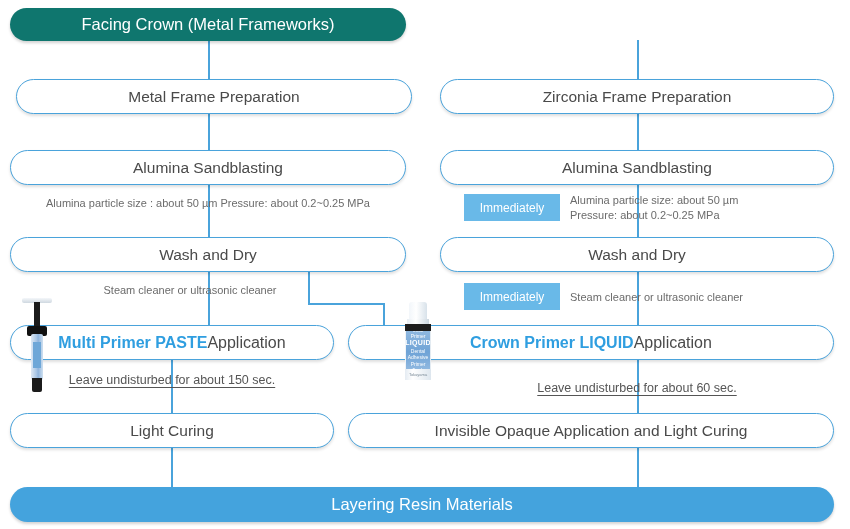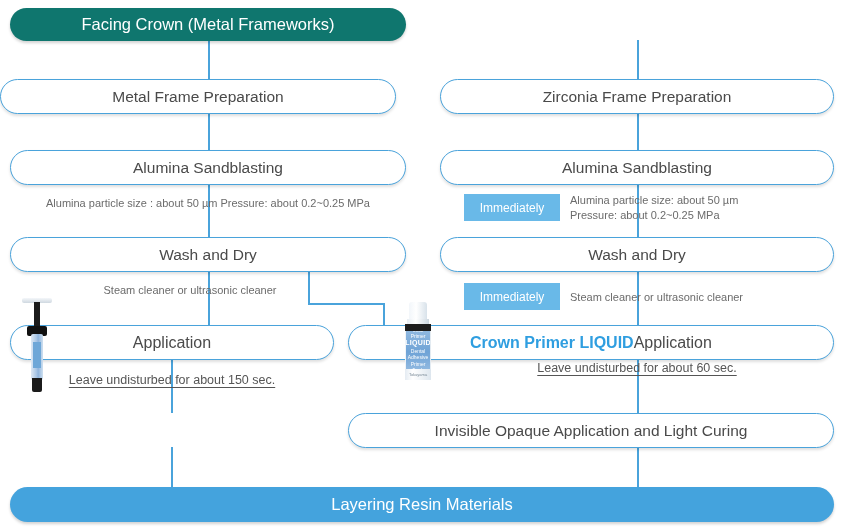--- a/index.html
+++ b/index.html
@@ -127,45 +127,47 @@
 
   <div class="conn v" style="left:637px;top:40px;height:39px;"></div>
   <div class="conn v" style="left:637px;top:113px;height:37px;"></div>
   <div class="conn v" style="left:637px;top:184px;height:53px;"></div>
   <div class="conn v" style="left:637px;top:272px;height:53px;"></div>
   <div class="conn v" style="left:637px;top:360px;height:53px;"></div>
   <div class="conn v" style="left:637px;top:447px;height:40px;"></div>
 
   <div class="pill head" style="left:10px;top:8px;width:396px;height:33px;">Facing Crown (Metal Frameworks)</div>
 
-  <div class="pill step" style="left:0;top:79px;width:396px;height:35px;">Metal Frame Preparation</div>
+  <div class="pill step" style="left:16px;top:79px;width:396px;height:35px;">Metal Frame Preparation</div>
 
   <div class="pill step" style="left:10px;top:150px;width:396px;height:35px;">Alumina Sandblasting</div>
 
   <div class="note center" style="left:10px;top:196px;width:396px;">Alumina particle size : about 50 µm Pressure: about 0.2~0.25 MPa</div>
 
   <div class="pill step" style="left:10px;top:237px;width:396px;height:35px;">Wash and Dry</div>
 
   <div class="note center" style="left:10px;top:283px;width:360px;">Steam cleaner or ultrasonic cleaner</div>
 
   <div class="pill step" style="left:10px;top:325px;width:324px;height:35px;font-size:16px;">
+    <span class="primer-brand">Multi Primer PASTE</span>
       <span class="primer-rest"> Application</span>
   </div>
 
   <div class="product" style="left:22px;top:298px;width:30px;height:96px;">
     <div class="syr-flange"></div>
     <div class="syr-plunger"></div>
     <div class="syr-stop"></div>
     <div class="syr-barrel"></div>
     <div class="syr-label"></div>
     <div class="syr-tip"></div>
   </div>
 
   <div class="note center underline" style="left:10px;top:372px;width:324px;">Leave undisturbed for about 150 sec.</div>
 
+  <div class="pill step" style="left:10px;top:413px;width:324px;height:35px;">Light Curing</div>
 
 
   <div class="pill step" style="left:440px;top:79px;width:394px;height:35px;">Zirconia Frame Preparation</div>
 
   <div class="pill step" style="left:440px;top:150px;width:394px;height:35px;">Alumina Sandblasting</div>
 
   <div class="badge" style="left:464px;top:194px;width:96px;height:27px;">Immediately</div>
 
   <div class="note" style="left:570px;top:193px;">
     <div>Alumina particle size: about 50 µm</div>
@@ -190,19 +192,19 @@
     <div class="bot-shoulder"></div>
     <div class="bot-label">
       <span>Multi Primer</span>
       <b>LIQUID</b>
       <span>Dental Adhesive Primer</span>
       <span>5 mL</span>
     </div>
     <div class="bot-base">Tokuyama</div>
   </div>
 
-  <div class="note center underline" style="left:440px;top:360px;width:394px;">Leave undisturbed for about 60 sec.</div>
+  <div class="note center underline" style="left:440px;top:380px;width:394px;">Leave undisturbed for about 60 sec.</div>
 
   <div class="pill step" style="left:348px;top:413px;width:486px;height:35px;">Invisible Opaque Application and Light Curing</div>
 
   <div class="pill footer" style="left:10px;top:487px;width:824px;height:35px;">Layering Resin Materials</div>
 
 </div>
 
 </body></html>

